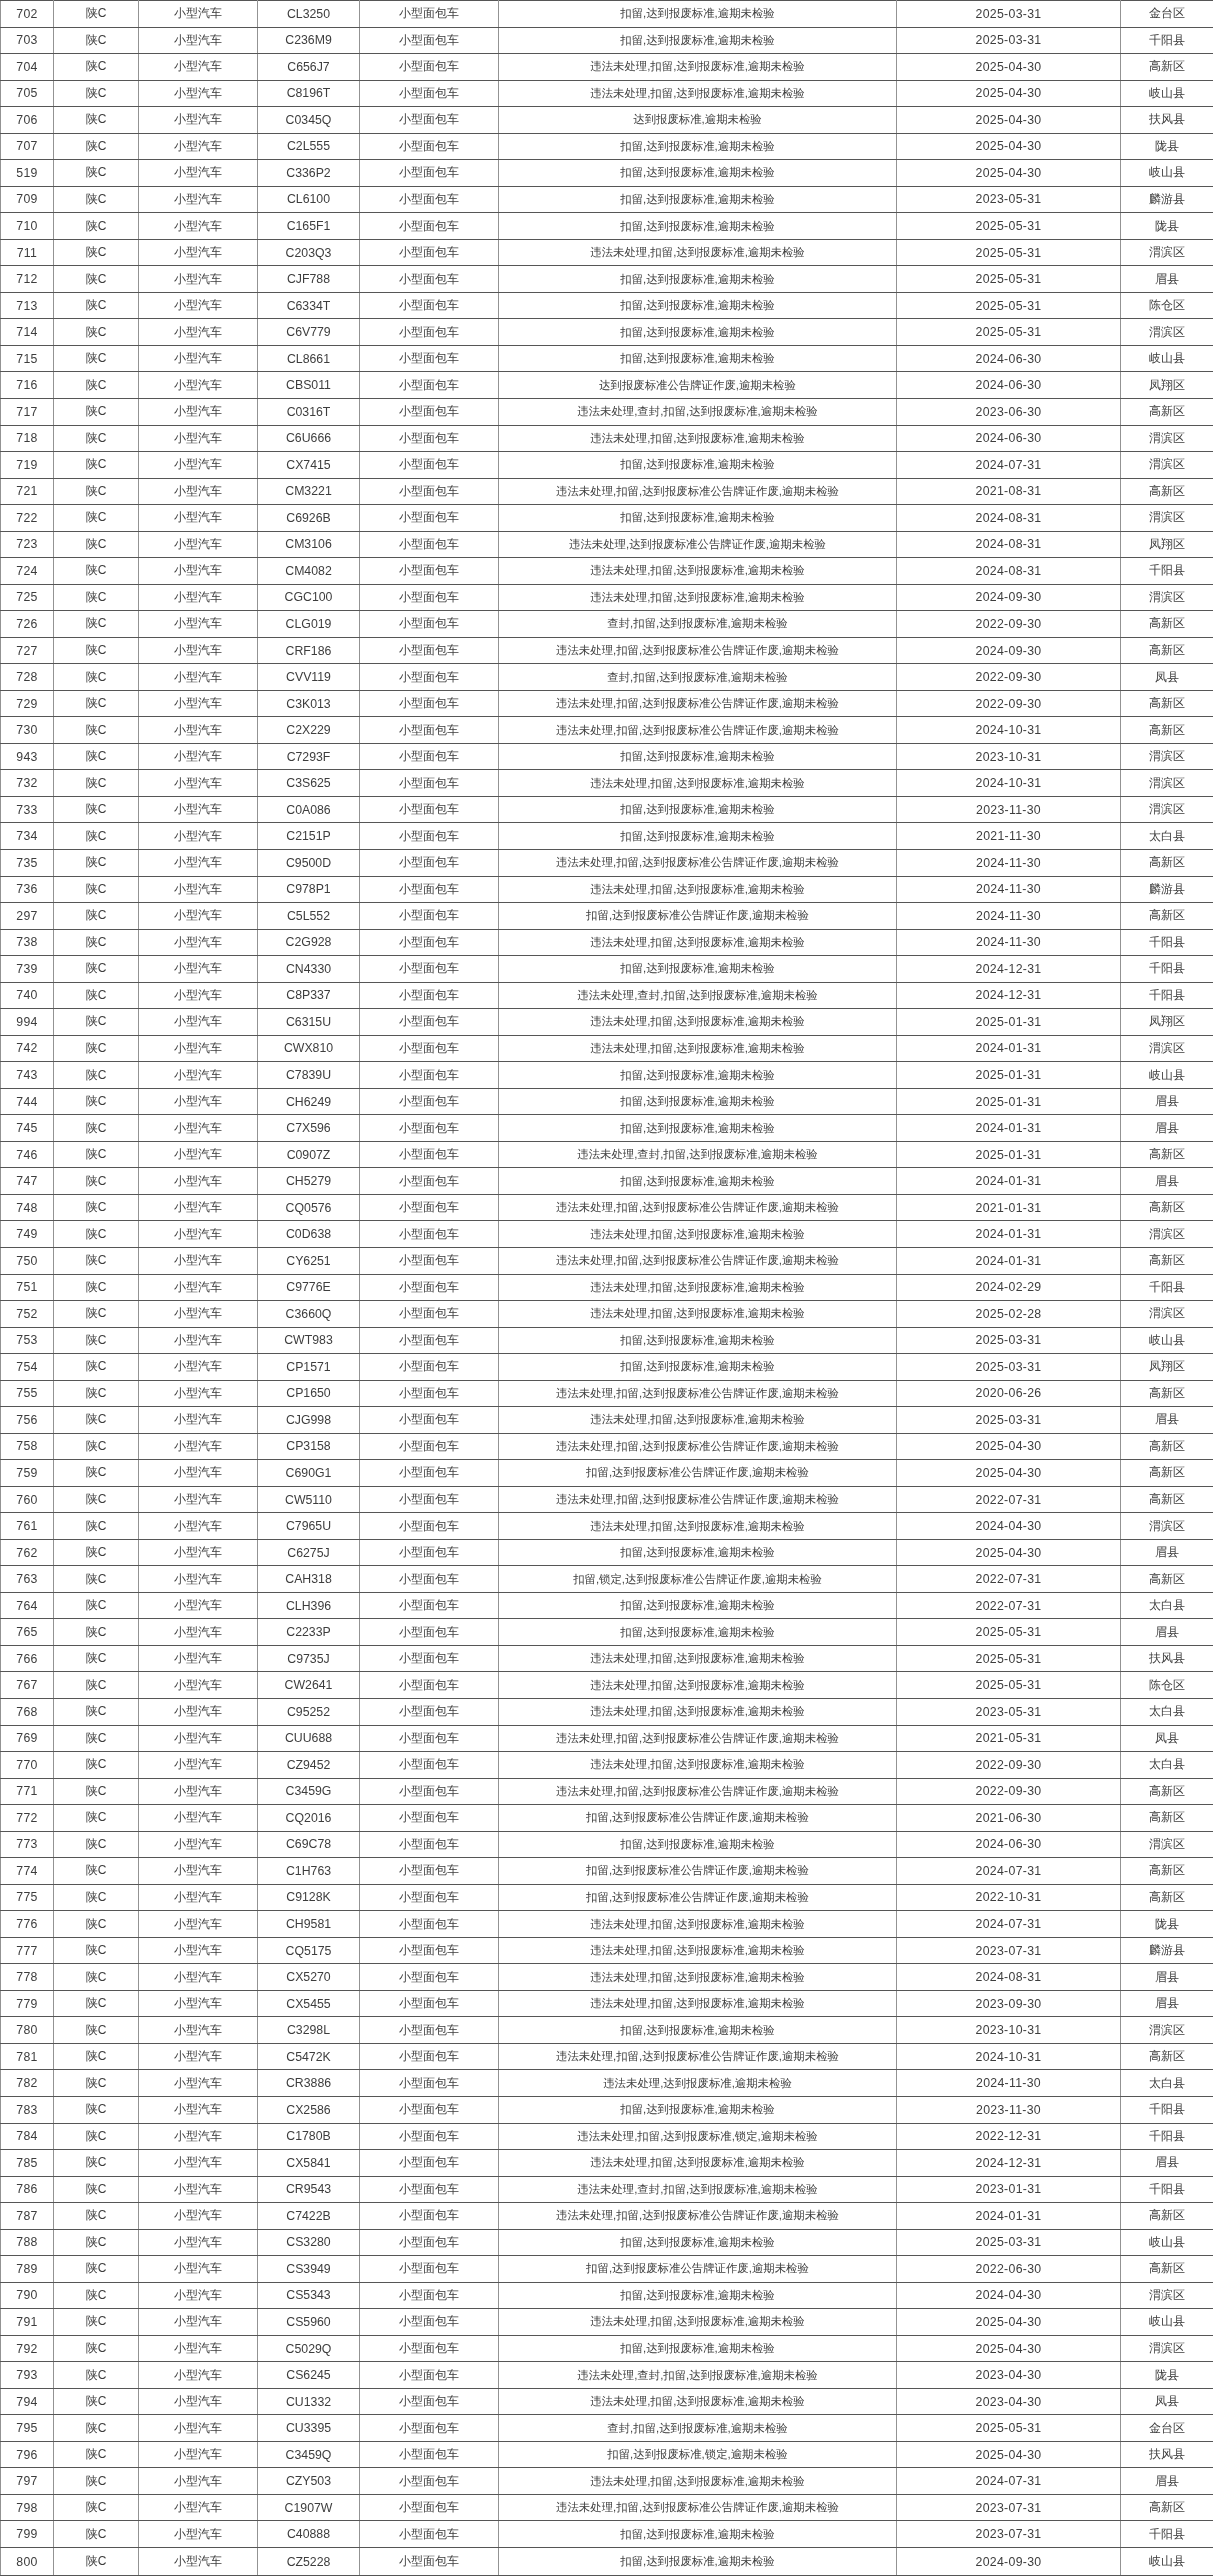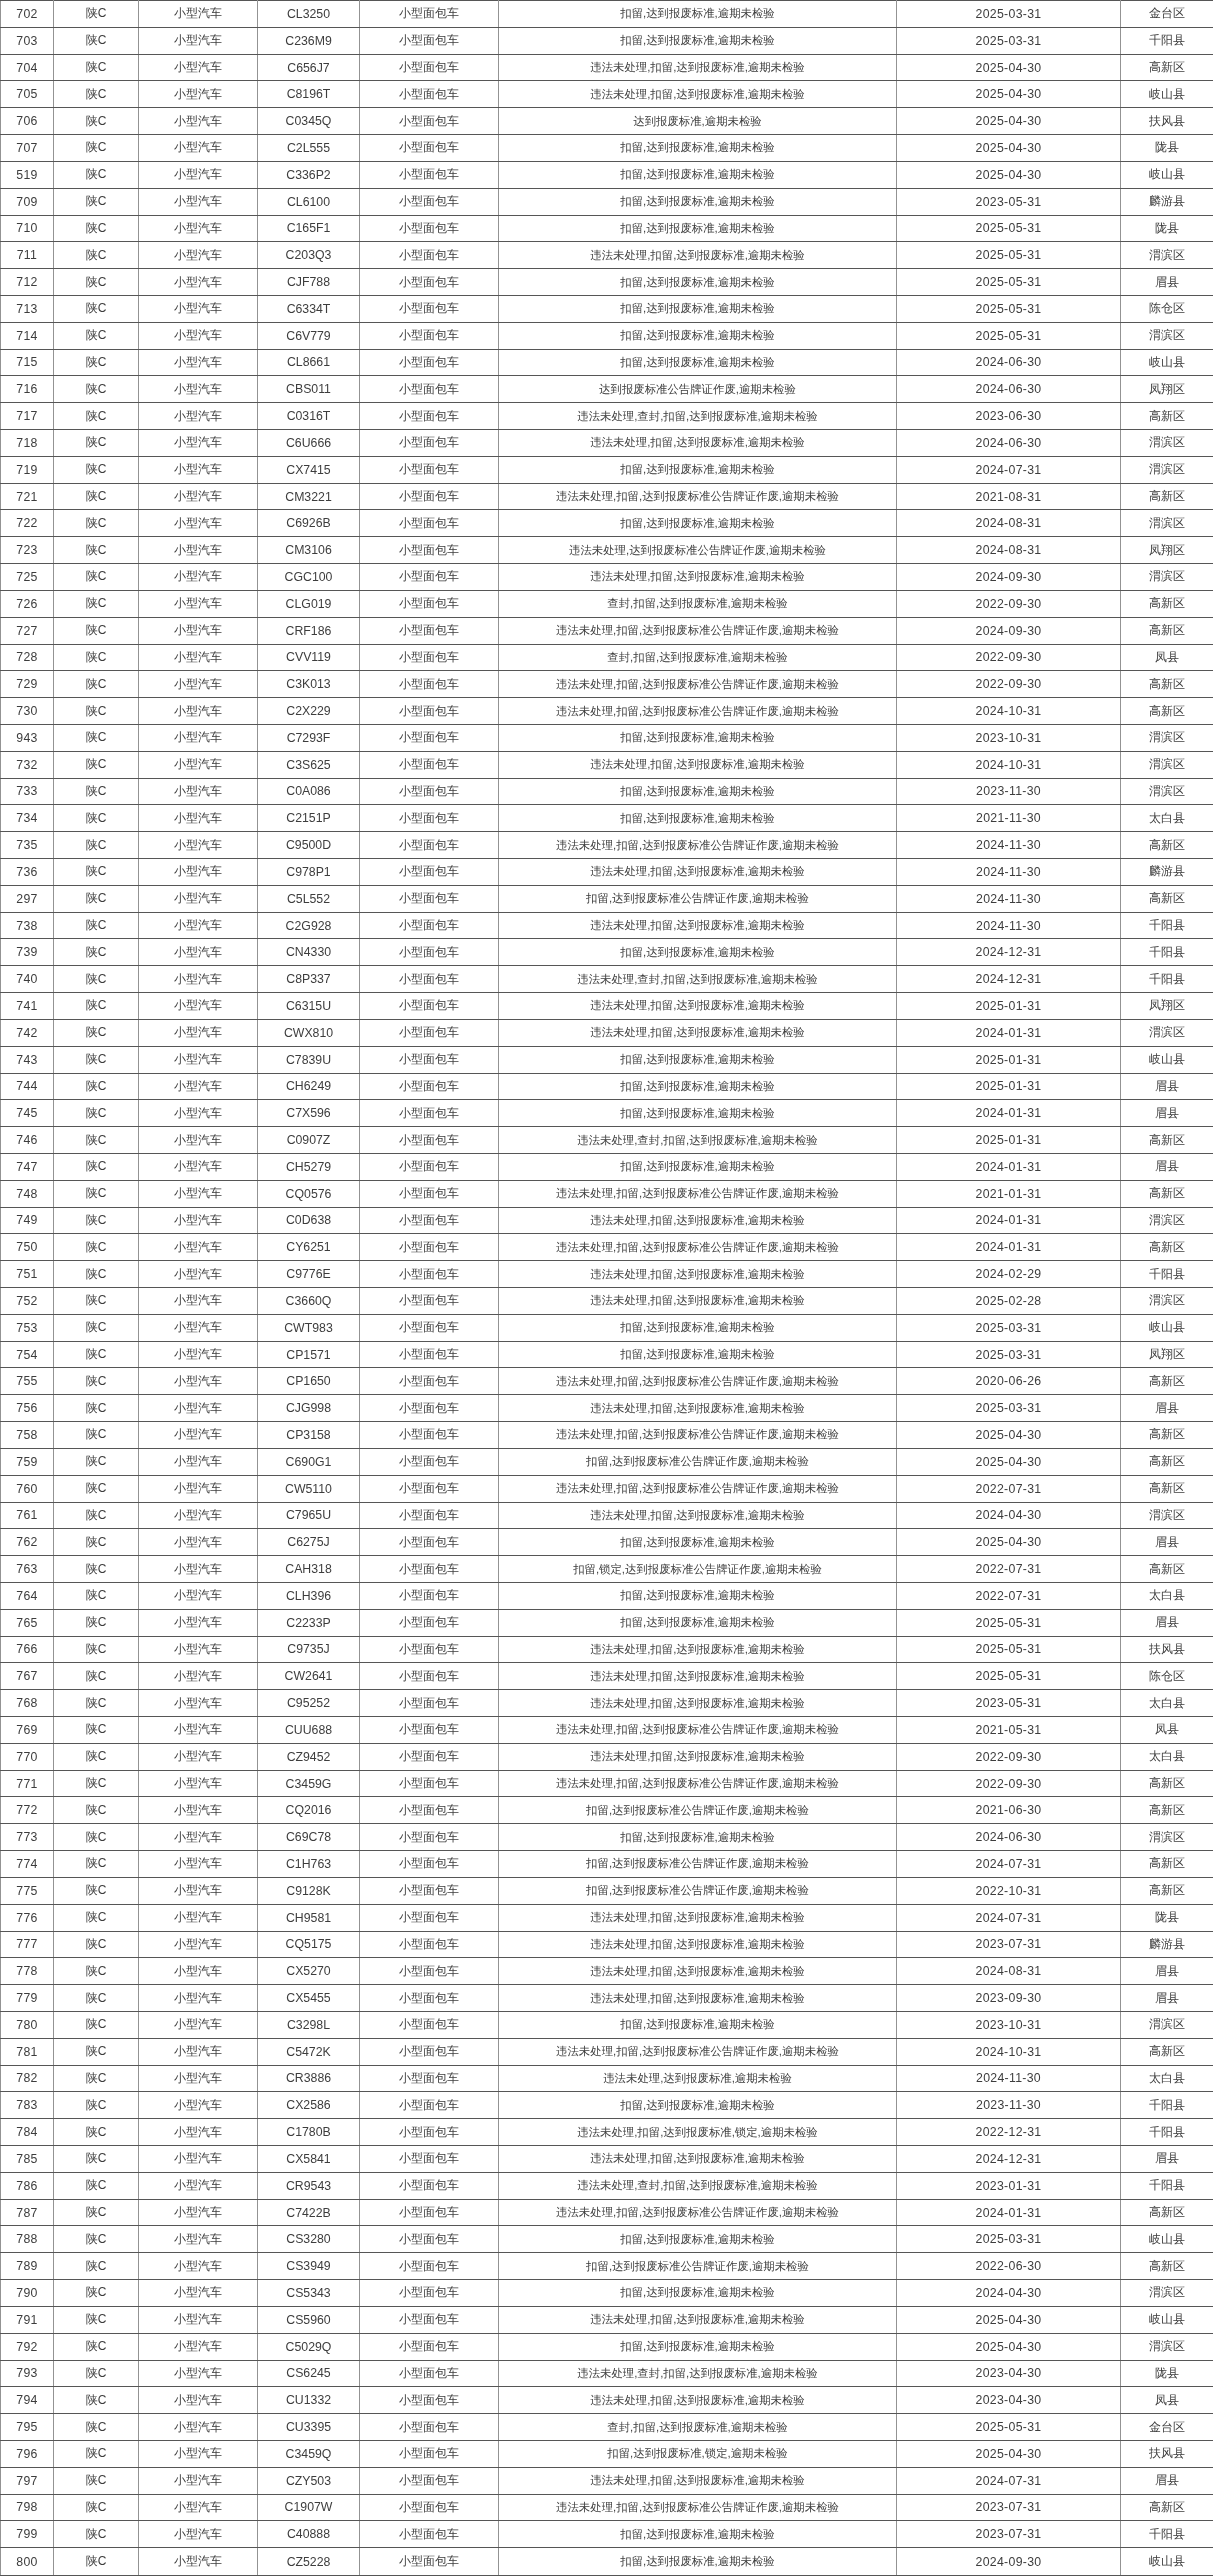--- a/index.html
+++ b/index.html
@@ -263,20 +263,30 @@
         <td class="c0">723</td>
         <td class="c1">陕C</td>
         <td class="c2">小型汽车</td>
         <td class="c3">CM3106</td>
         <td class="c4">小型面包车</td>
         <td class="c5">违法未处理,达到报废标准公告牌证作废,逾期未检验</td>
         <td class="c6">2024-08-31</td>
         <td class="c7">凤翔区</td>
       </tr>
       <tr>
+        <td class="c0">724</td>
+        <td class="c1">陕C</td>
+        <td class="c2">小型汽车</td>
+        <td class="c3">CM4082</td>
+        <td class="c4">小型面包车</td>
+        <td class="c5">违法未处理,扣留,达到报废标准,逾期未检验</td>
+        <td class="c6">2024-08-31</td>
+        <td class="c7">千阳县</td>
+      </tr>
+      <tr>
         <td class="c0">725</td>
         <td class="c1">陕C</td>
         <td class="c2">小型汽车</td>
         <td class="c3">CGC100</td>
         <td class="c4">小型面包车</td>
         <td class="c5">违法未处理,扣留,达到报废标准,逾期未检验</td>
         <td class="c6">2024-09-30</td>
         <td class="c7">渭滨区</td>
       </tr>
       <tr>
@@ -423,21 +433,21 @@
         <td class="c0">740</td>
         <td class="c1">陕C</td>
         <td class="c2">小型汽车</td>
         <td class="c3">C8P337</td>
         <td class="c4">小型面包车</td>
         <td class="c5">违法未处理,查封,扣留,达到报废标准,逾期未检验</td>
         <td class="c6">2024-12-31</td>
         <td class="c7">千阳县</td>
       </tr>
       <tr>
-        <td class="c0">741</td>
+        <td class="c0">994</td>
         <td class="c1">陕C</td>
         <td class="c2">小型汽车</td>
         <td class="c3">C6315U</td>
         <td class="c4">小型面包车</td>
         <td class="c5">违法未处理,扣留,达到报废标准,逾期未检验</td>
         <td class="c6">2025-01-31</td>
         <td class="c7">凤翔区</td>
       </tr>
       <tr>
         <td class="c0">742</td>

